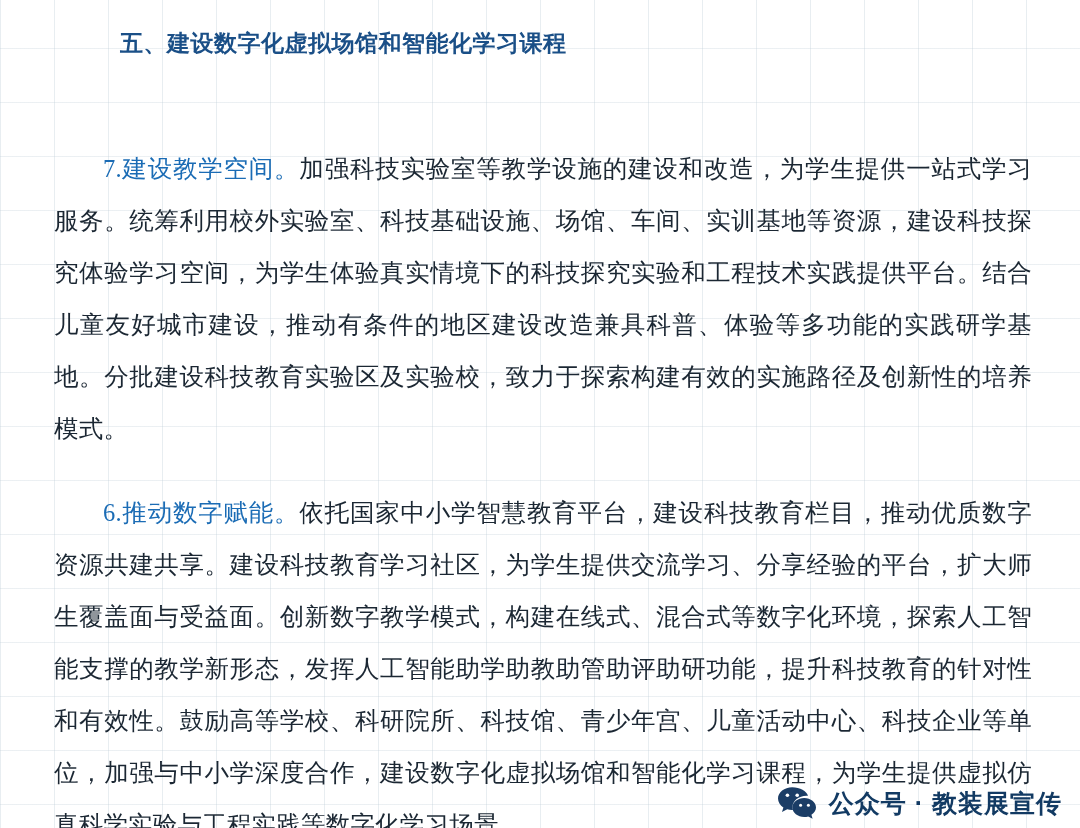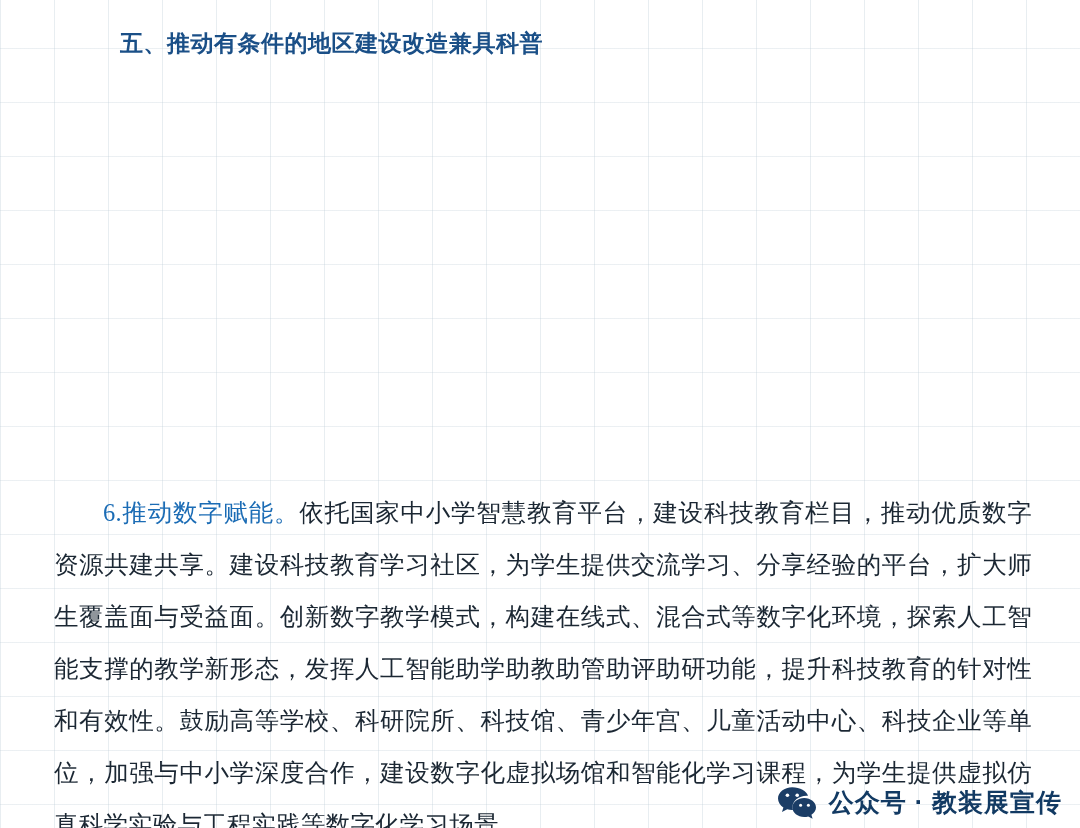--- a/index.html
+++ b/index.html
@@ -67,21 +67,21 @@
 
   .lead {
     color: #1b6cb5;
   }
 
   .footer-badge {
     position: absolute;
     right: 18px;
     bottom: 8px;
     display: flex;
-    align-items: flex-start;
+    align-items: center;
     gap: 12px;
     font-family: "Liberation Sans", "DejaVu Sans", sans-serif;
   }
   .wechat-icon {
     width: 40px;
     height: 34px;
     position: relative;
     flex: none;
   }
   .footer-text {
@@ -91,22 +91,25 @@
     letter-spacing: 1px;
     white-space: nowrap;
   }
 </style>
 </head>
 <body>
 
 <div class="page">
   <div class="content">
 
-    <div class="heading">五、推动有条件的地区建设改造兼具科普</div>
+    <div class="heading">五、建设数字化虚拟场馆和智能化学习课程</div>
 
+    <p class="para" id="para-7">
+      <span class="lead">7.建设教学空间。</span><span>加强科技实验室等教学设施的建设和改造，为学生提供一站式学习服务。统筹利用校外实验室、科技基础设施、场馆、车间、实训基地等资源，建设科技探究体验学习空间，为学生体验真实情境下的科技探究实验和工程技术实践提供平台。结合儿童友好城市建设，推动有条件的地区建设改造兼具科普、体验等多功能的实践研学基地。分批建设科技教育实验区及实验校，致力于探索构建有效的实施路径及创新性的培养模式。</span>
+    </p>
 
     <p class="para" id="para-8">
       <span class="lead">6.推动数字赋能。</span><span>依托国家中小学智慧教育平台，建设科技教育栏目，推动优质数字资源共建共享。建设科技教育学习社区，为学生提供交流学习、分享经验的平台，扩大师生覆盖面与受益面。创新数字教学模式，构建在线式、混合式等数字化环境，探索人工智能支撑的教学新形态，发挥人工智能助学助教助管助评助研功能，提升科技教育的针对性和有效性。鼓励高等学校、科研院所、科技馆、青少年宫、儿童活动中心、科技企业等单位，加强与中小学深度合作，建设数字化虚拟场馆和智能化学习课程，为学生提供虚拟仿真科学实验与工程实践等数字化学习场景。</span>
     </p>
 
   </div>
 
   <div class="footer-badge">
     <span class="wechat-icon">
       <svg width="40" height="34" viewBox="0 0 40 34" xmlns="http://www.w3.org/2000/svg">

